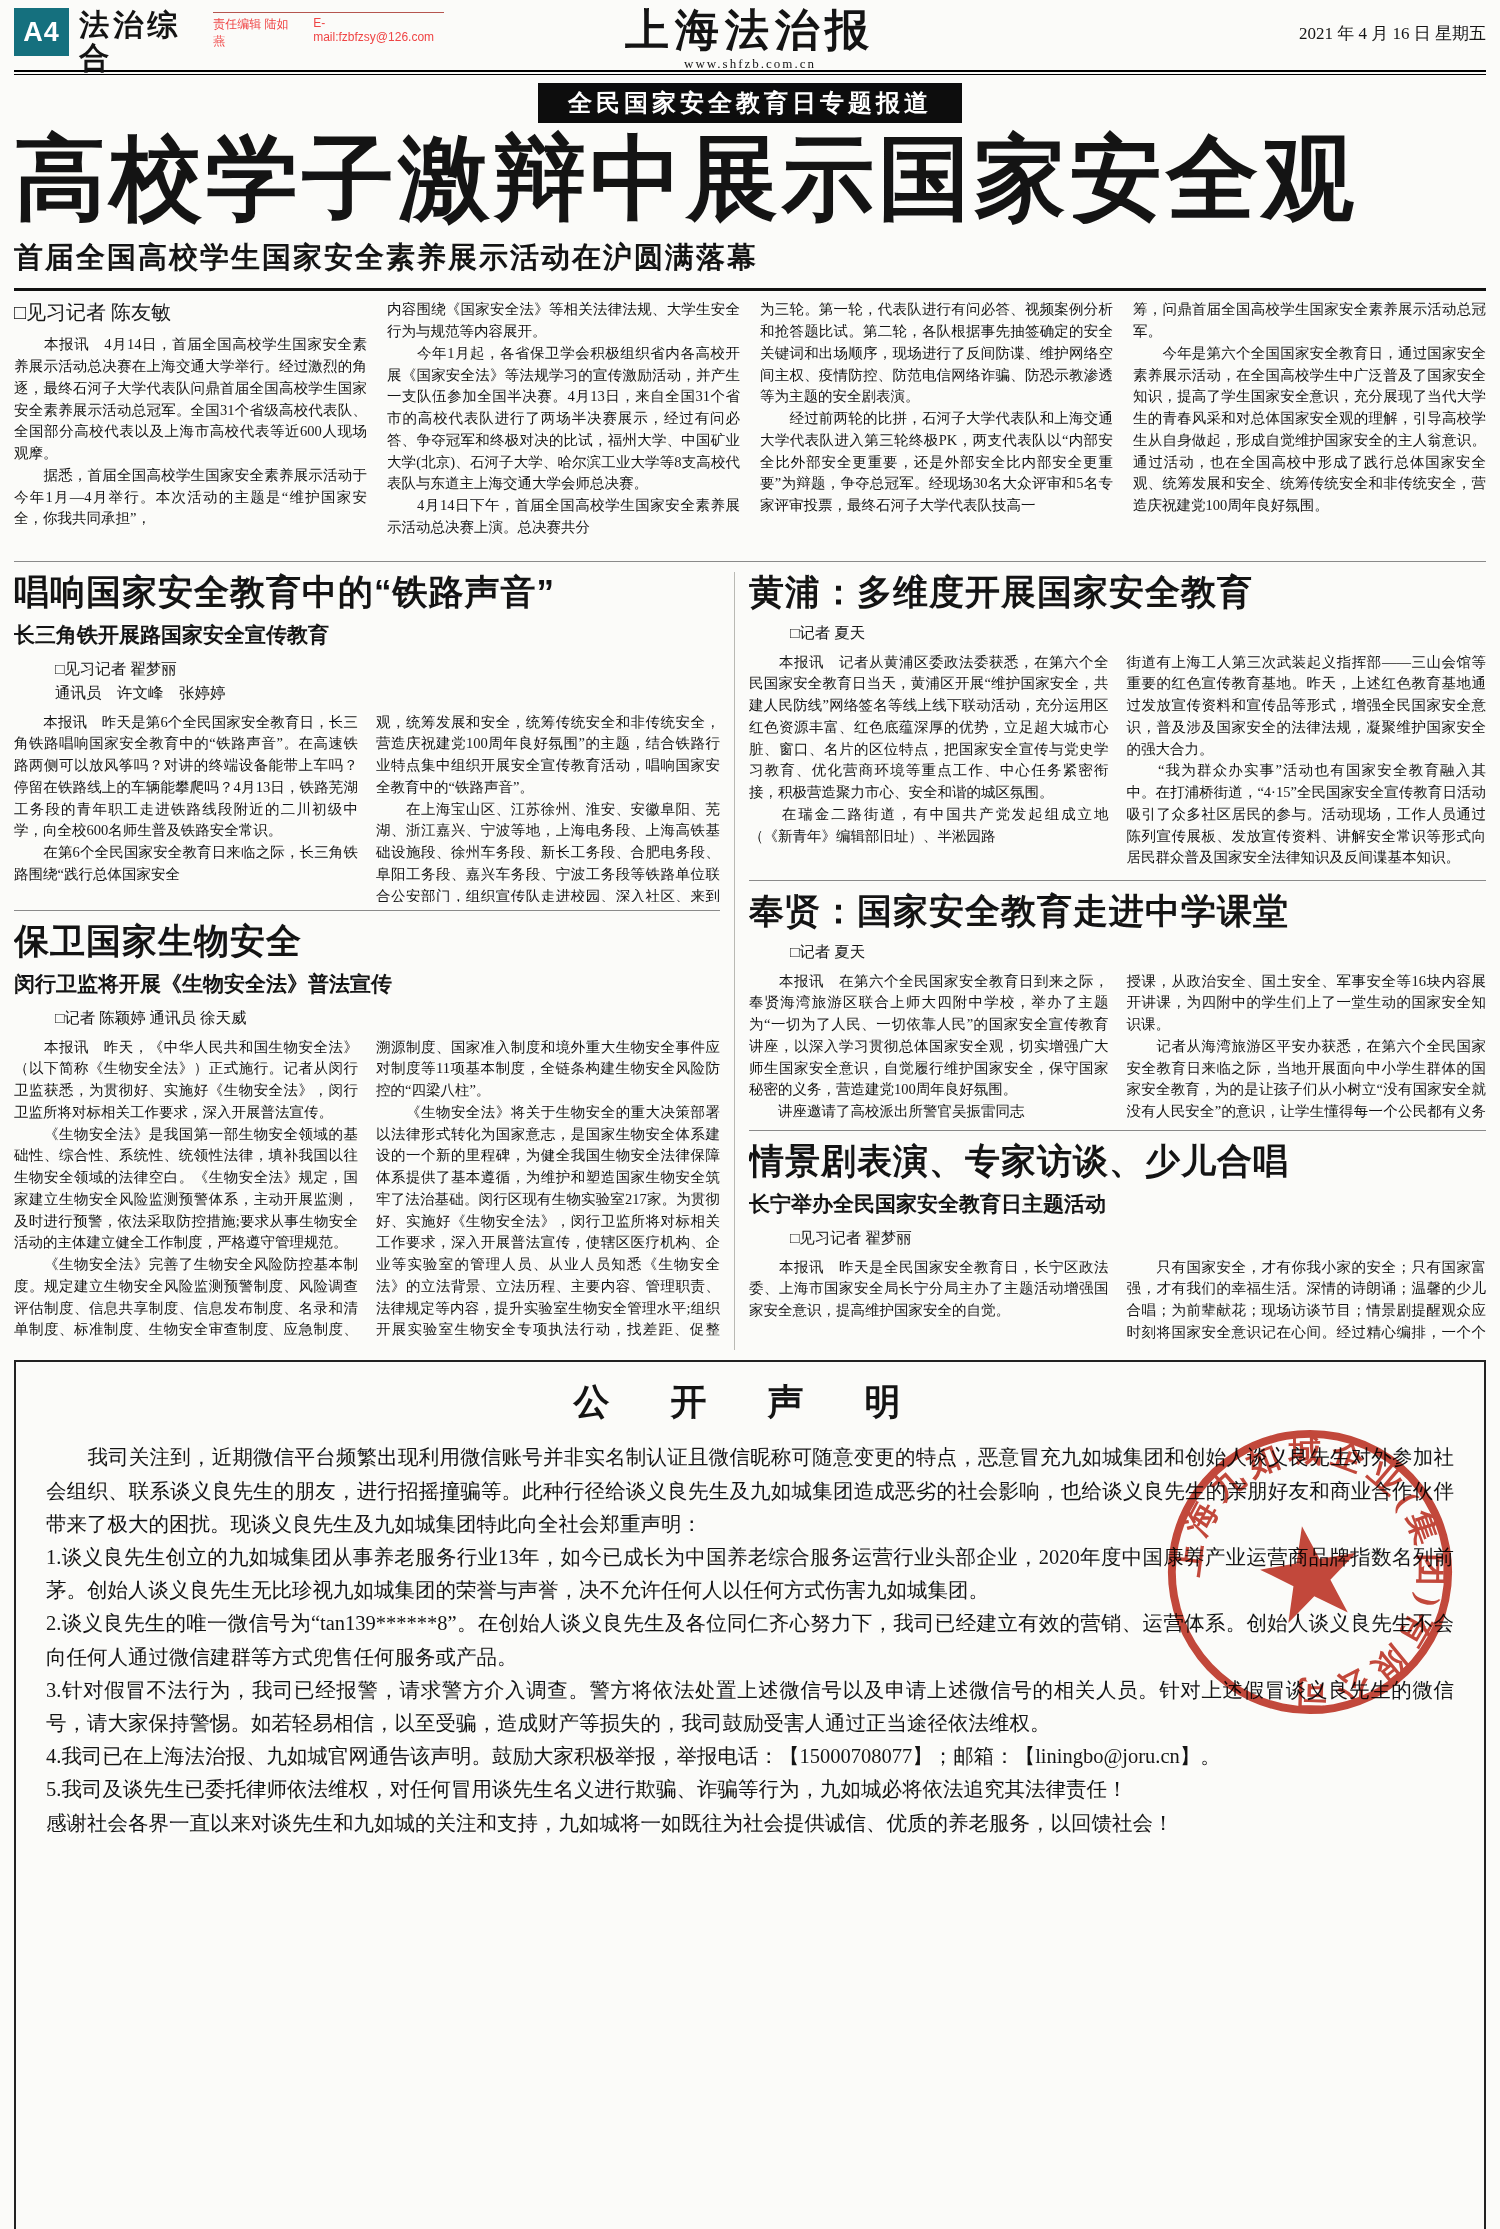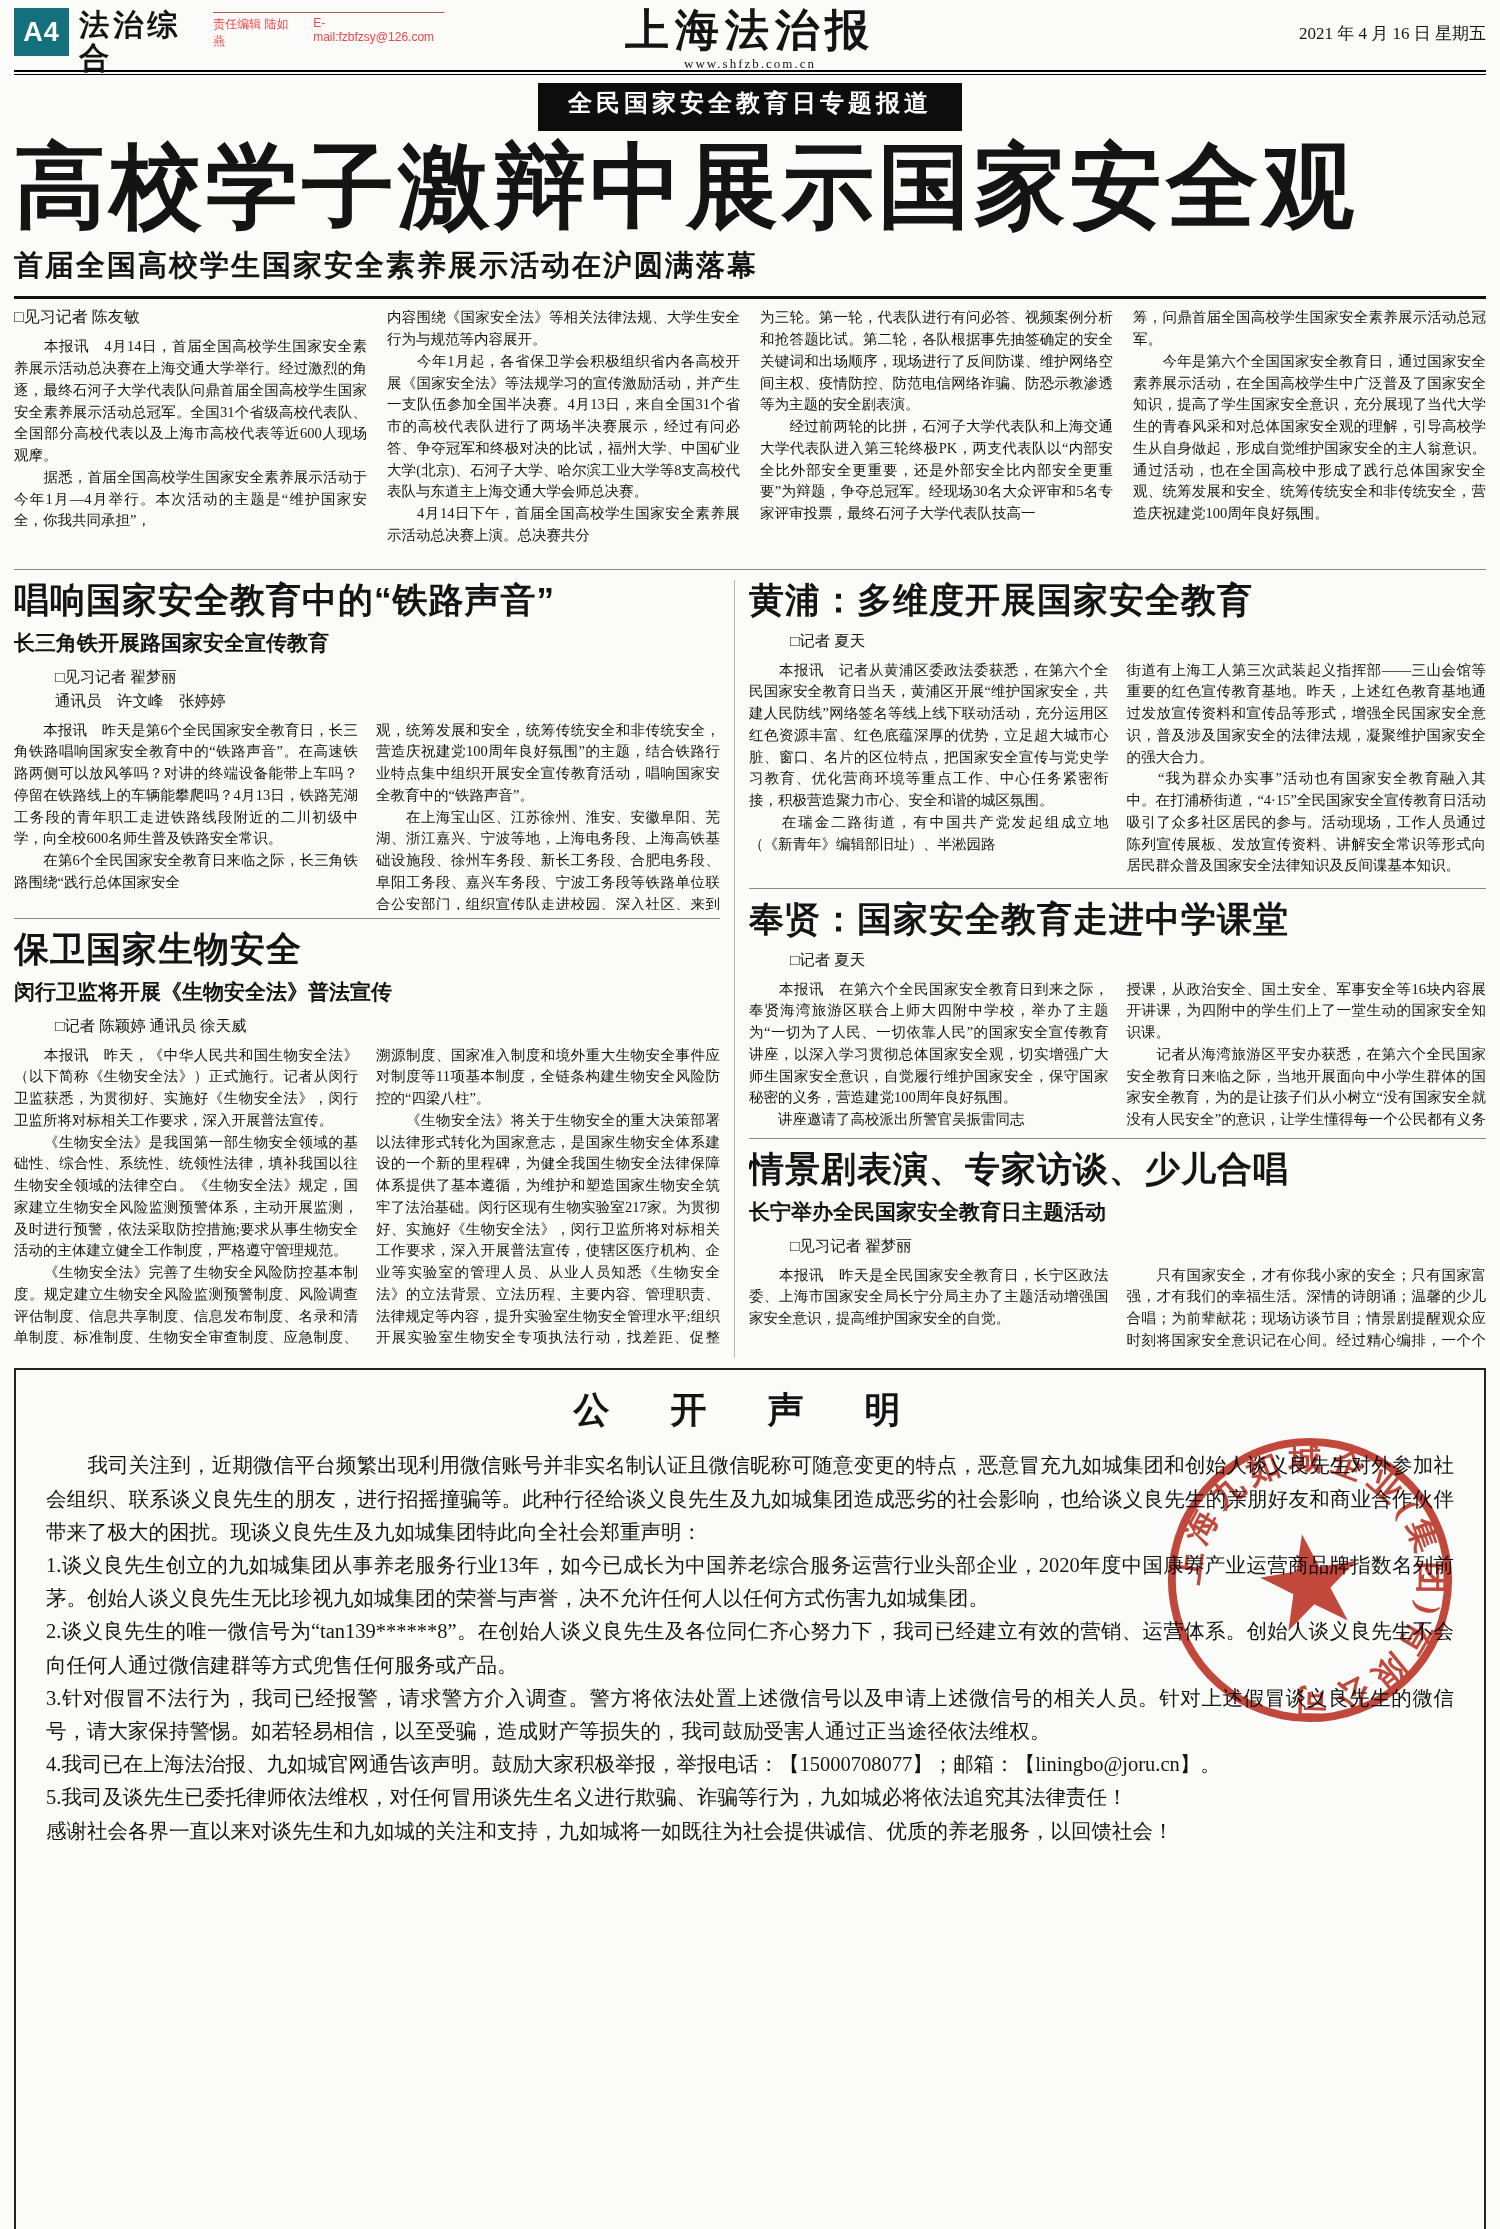--- a/index.html
+++ b/index.html
@@ -20,31 +20,31 @@
                 padding-top:3px; display:flex; gap:14px; font-family:"Liberation Sans",sans-serif; }
   .hdr-center{ text-align:center; flex:1; }
   .masthead{ font-size:44px; font-weight:900; letter-spacing:6px; line-height:1.05; }
   .website{ font-size:13px; letter-spacing:2px; margin-top:2px; font-family:Liberation Serif, serif; }
   .hdr-right{ width:430px; text-align:right; font-size:17px; padding-top:14px; }
   .hdr-rule{ margin-top:4px; border-top:2px solid #000; border-bottom:1px solid #000; height:5px; }
 
   
   .banner-row{ text-align:center; margin:8px 0 6px 0; }
   .banner{ display:inline-block; background:#0d0d0d; color:#fff; font-weight:bold;
-           font-size:24px; letter-spacing:4px; padding:4px 30px 12px 30px;
+           font-size:24px; letter-spacing:4px; padding:4px 30px 4px 30px;
            font-family:Liberation Sans, sans-serif; }
 
   
   .headline{ font-size:92px; font-weight:900; letter-spacing:4px; line-height:1.08;
              font-family:"Liberation Sans","DejaVu Sans",sans-serif; white-space:nowrap; }
   .subhead{ font-size:29px; font-weight:bold; letter-spacing:2px; margin-top:10px; }
   .thick-rule{ border-top:3px solid #111; margin:10px 0 8px 0; }
   .lead-cols{ display:flex; gap:20px; height:252px; overflow:hidden; }
   .lead-col{ flex:1; }
-  .byline{ font-size:16px; margin-bottom:8px; }
+  .byline{ font-size:20px; margin-bottom:8px; }
   .body-txt{ font-size:14.5px; line-height:1.5; text-align:justify; white-space:pre-line; }
   .sect-rule{ border-top:1px solid #8a8a8a; margin:10px 0; }
 
   
   .mid{ display:flex; height:778px; overflow:hidden; }
   .mid-left{ width:720px; padding-right:14px; }
   .mid-div{ width:1px; background:#b9b9b4; }
   .mid-right{ flex:1; padding-left:14px; }
   .art{ overflow:hidden; }
   .art + .art{ border-top:1px solid #8a8a8a; margin-top:8px; padding-top:10px; }

